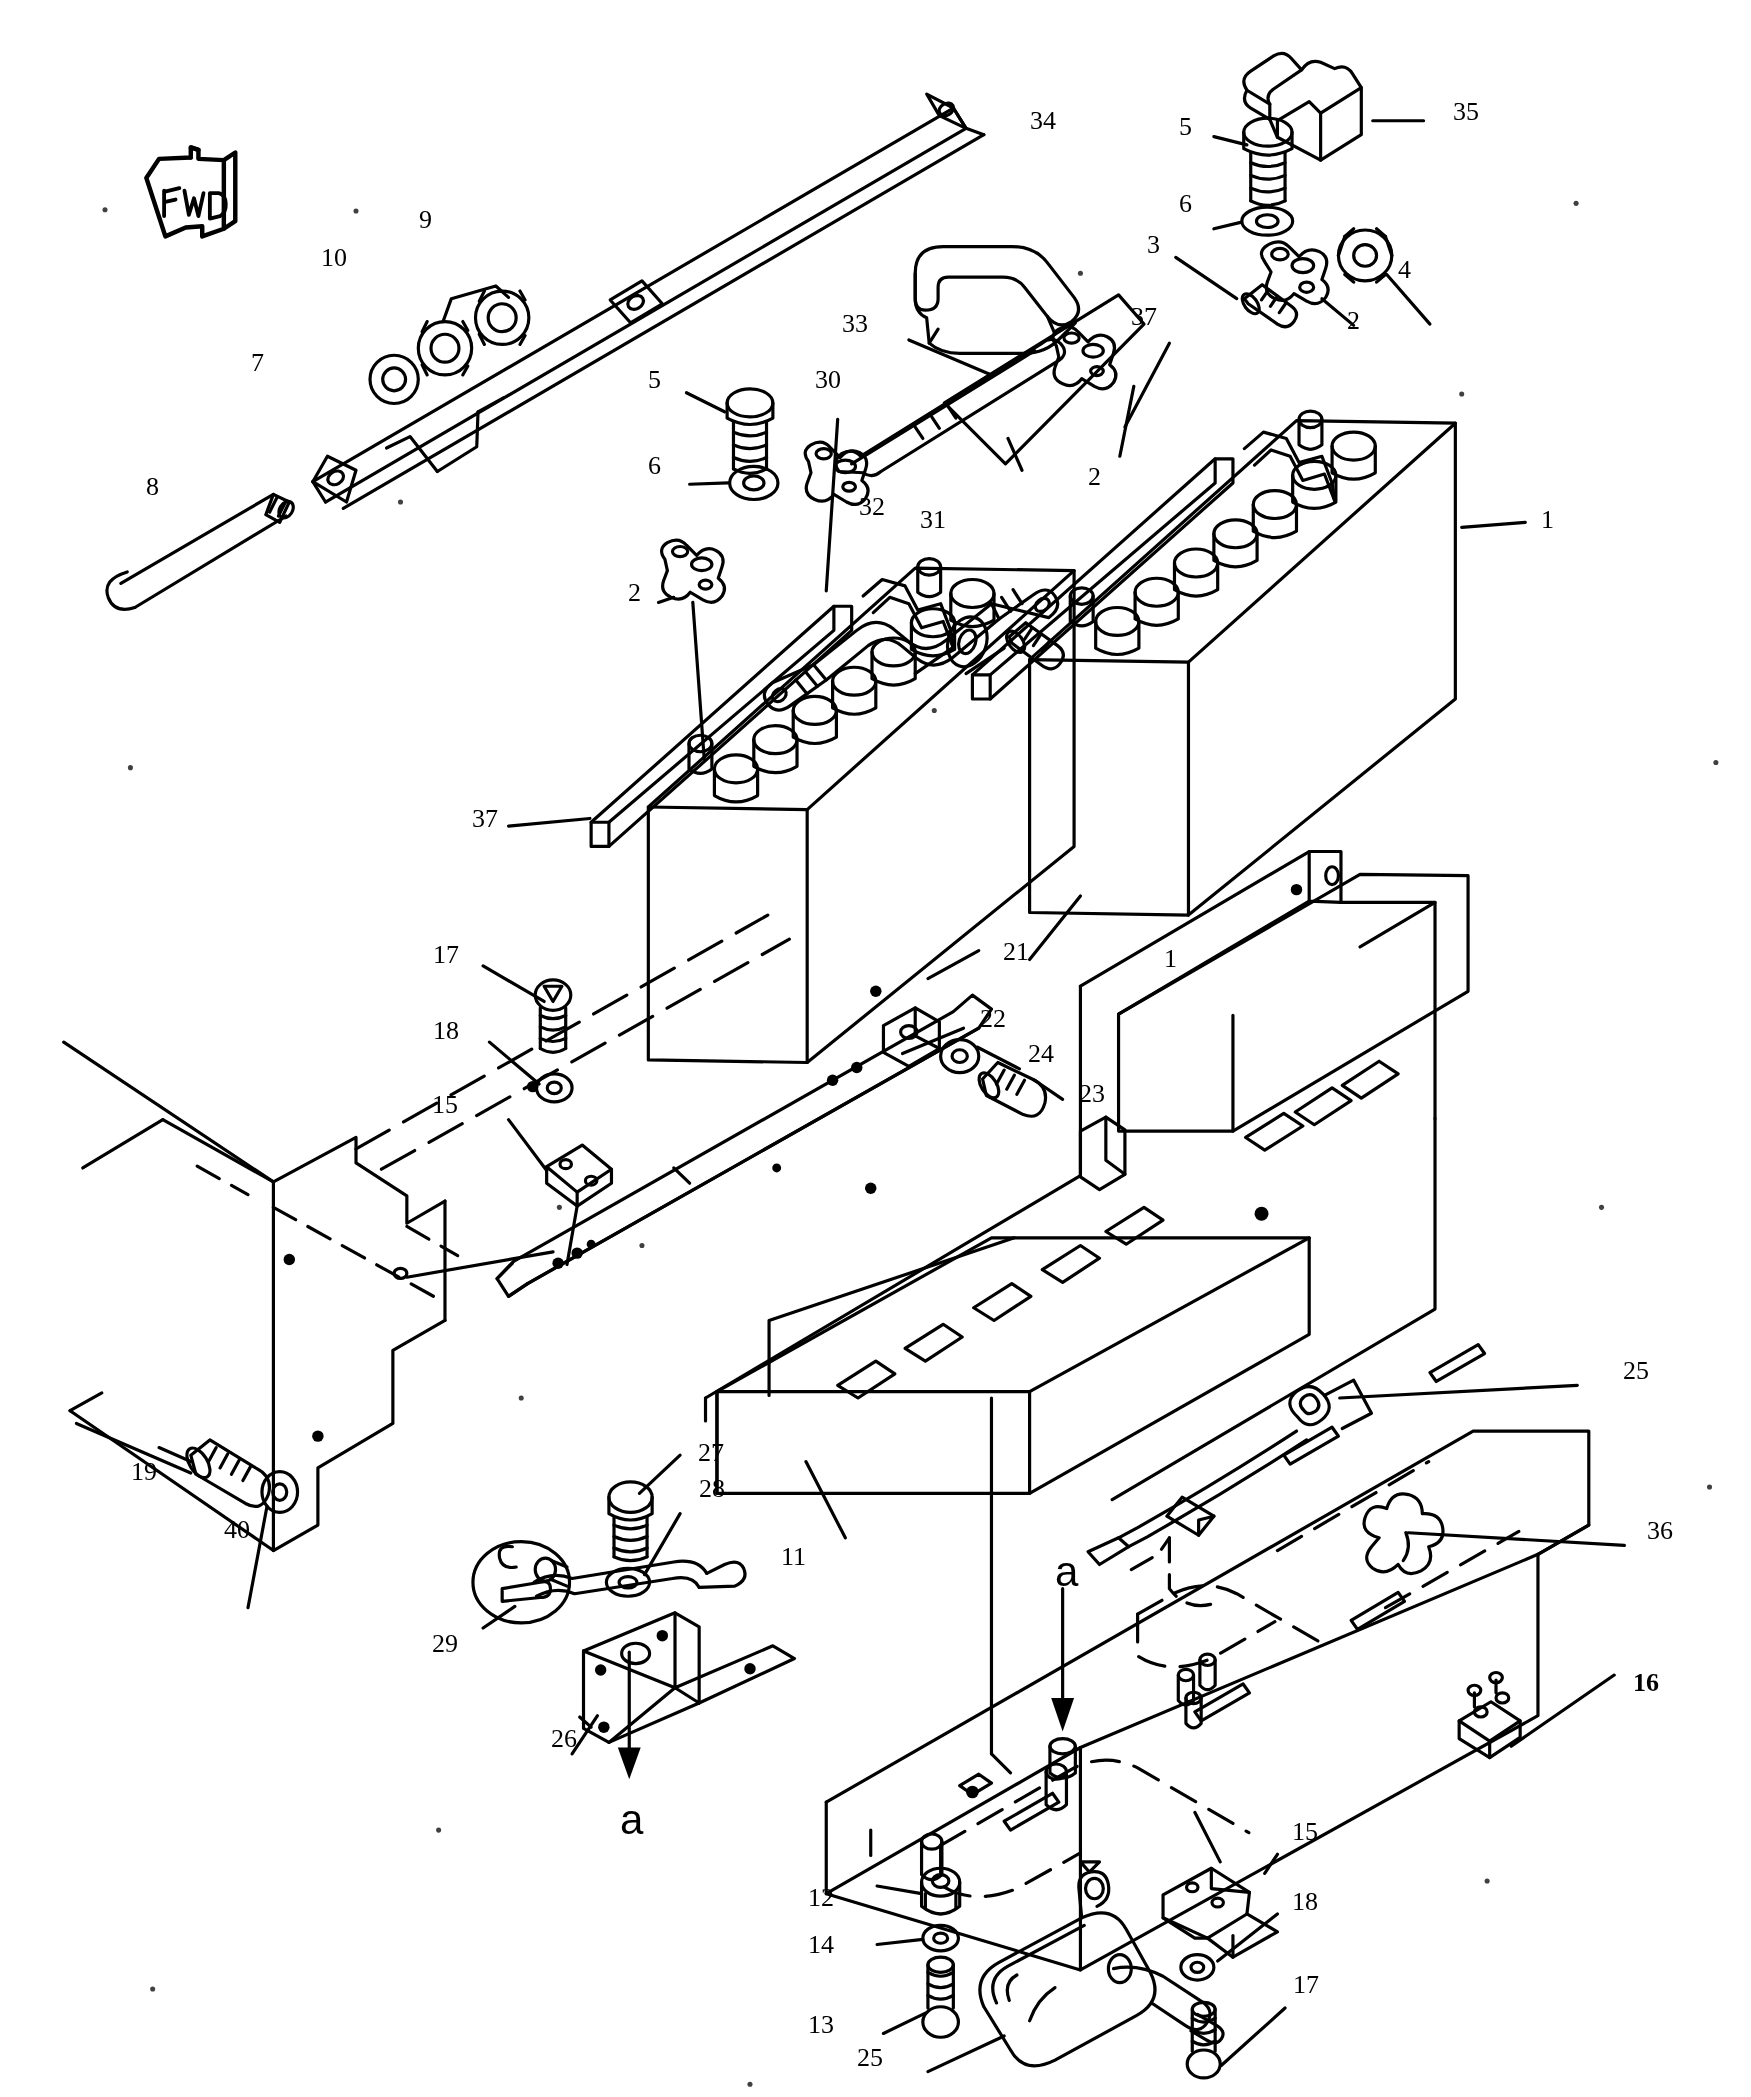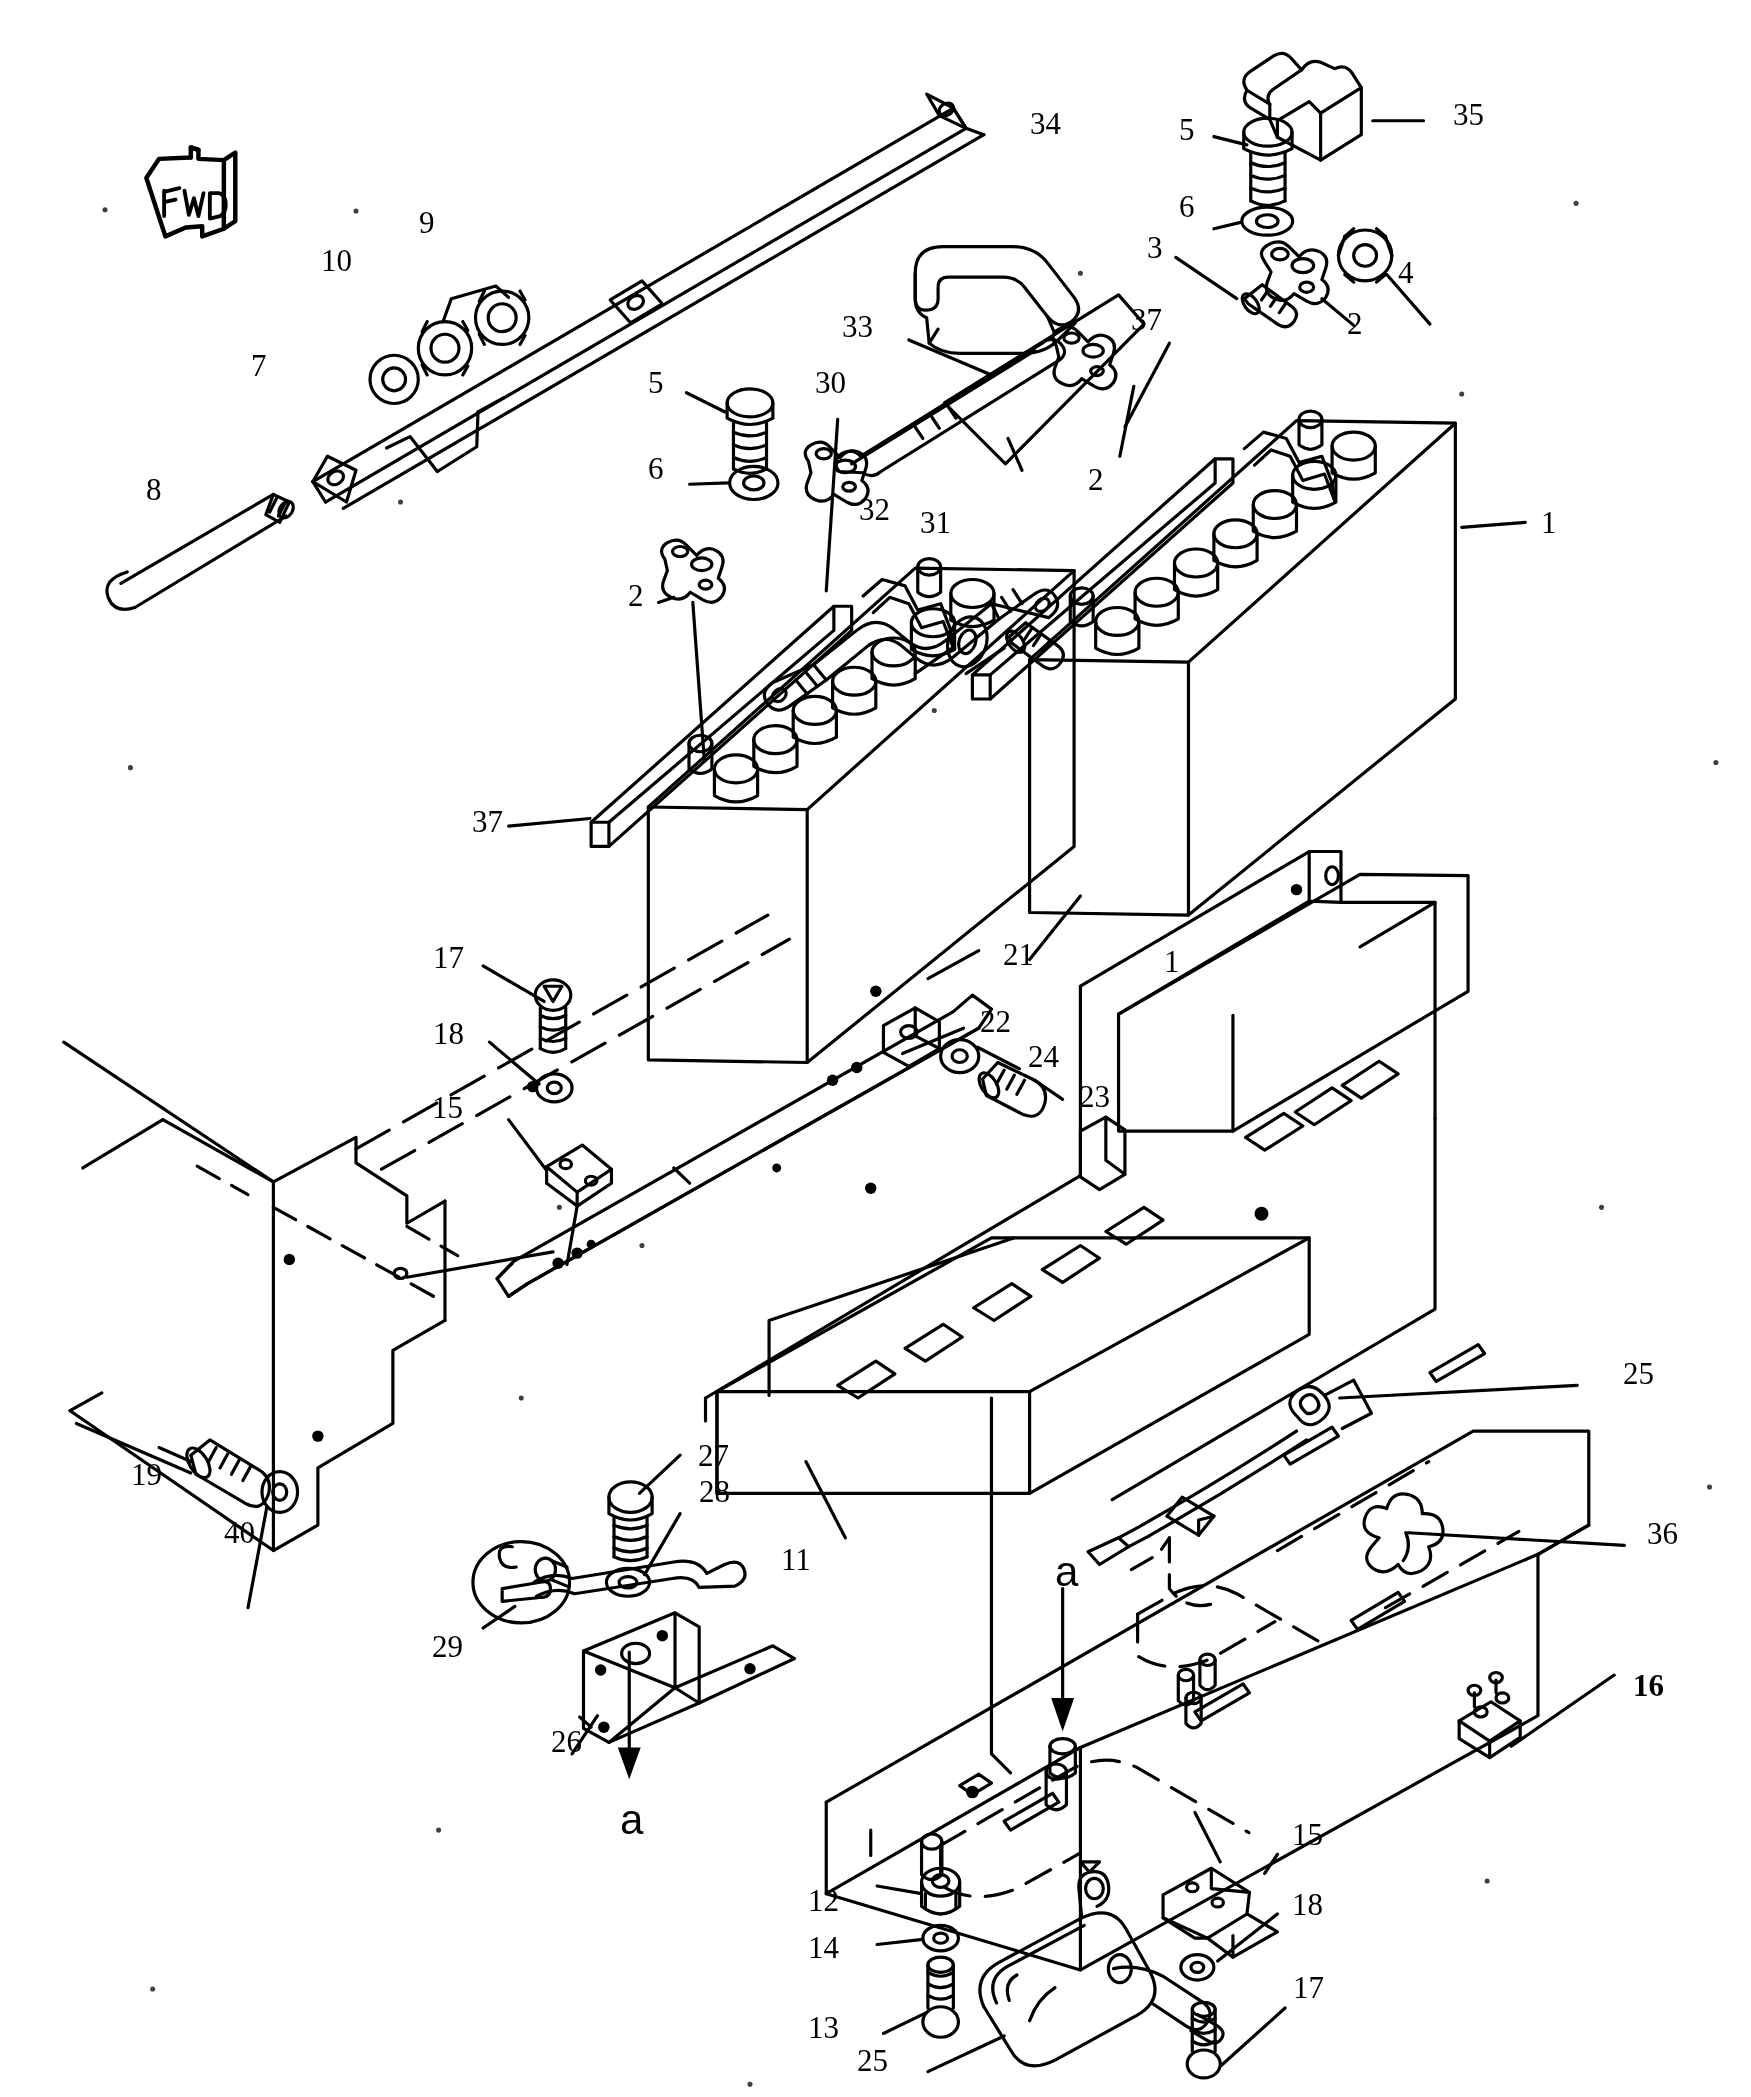--- a/index.html
+++ b/index.html
@@ -1,20 +1,20 @@
 <!DOCTYPE html>
 <html style="font-size:10.2px"><head>
 <meta charset="utf-8">
 <style>
   html,body{margin:0;padding:0;background:#fff;}
   body{width:1751px;height:2097px;position:relative;overflow:hidden;
        font-family:"Liberation Serif", serif;color:#000;}
   #sheet{position:absolute;inset:0;}
   svg#dwg{position:absolute;left:0;top:0;width:1751px;height:2097px;}
-  .lbl{position:absolute;font-family:"Liberation Serif",serif;font-size:31px;
+  .lbl{position:absolute;font-family:"Liberation Serif",serif;font-size:26px;
        line-height:1;color:#000;white-space:nowrap;}
   .lbl.alpha{font-size:42px;font-family:"Liberation Sans",sans-serif;}
 </style>
 </head>
 <body>
 
 <div id="sheet">
 
 <svg id="dwg" viewBox="0 0 2755 3300">
   <g fill="none" stroke="#000" stroke-width="5" stroke-linejoin="round" stroke-linecap="round">

